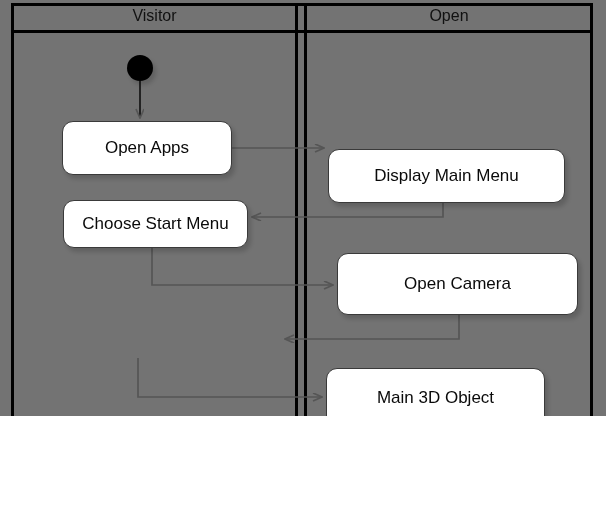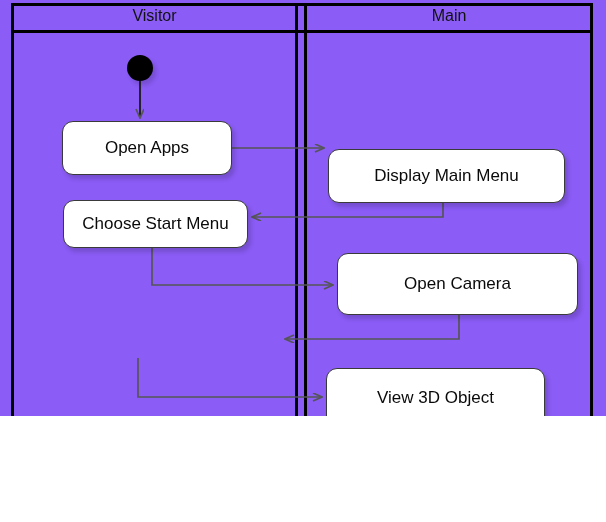--- a/index.html
+++ b/index.html
@@ -7,21 +7,21 @@
     padding: 0;
     background: #ffffff;
   }
   body {
     font-family: "Liberation Sans", sans-serif;
   }
   #diagram-root {
     position: relative;
     width: 606px;
     height: 416px;
-    background: #8b5cf6;
+    background: #737373;
     overflow: hidden;
   }
   
   .frame-outer {
     position: absolute;
     left: 11px;
     top: 3px;
     width: 582px;
     height: 502px;
     border: 3px solid #000000;
@@ -132,21 +132,21 @@
 <body>
 
 <div id="diagram-root">
 
   <div class="frame-outer"></div>
   <div class="lane-header-rule"></div>
   <div class="lane-divider d1"></div>
   <div class="lane-divider d2"></div>
 
   <div class="lane-title visitor">Visitor</div>
-  <div class="lane-title apps">Main</div>
+  <div class="lane-title apps">Open</div>
 
   <svg id="connectors" viewBox="0 0 606 522" xmlns="http://www.w3.org/2000/svg">
     <defs>
       <marker id="arrow" markerWidth="11" markerHeight="11" refX="9" refY="4" orient="auto" markerUnits="userSpaceOnUse">
         <path d="M1,0 L10,4 L1,8" fill="none" stroke="#555555" stroke-width="1.7"></path>
       </marker>
       <marker id="arrowdark" markerWidth="11" markerHeight="11" refX="9" refY="4" orient="auto" markerUnits="userSpaceOnUse">
         <path d="M1,0 L10,4 L1,8" fill="none" stroke="#1a1a1a" stroke-width="1.8"></path>
       </marker>
     </defs>
@@ -179,18 +179,18 @@
   <div class="node" style="left:337px; top:253px; width:241px; height:62px;">
     <span>Open Camera</span>
   </div>
 
   <div class="node" style="left:63px; top:200px; width:185px; height:48px;">
     <span>Choose Start Menu</span>
   </div>
 
 
   <div class="node" style="left:326px; top:368px; width:219px; height:59px;">
-    <span>View 3D Object</span>
+    <span>Main 3D Object</span>
   </div>
 
   <div class="end-node" style="left:422px; top:460px;"></div>
 
 </div>
 
 </body></html>

